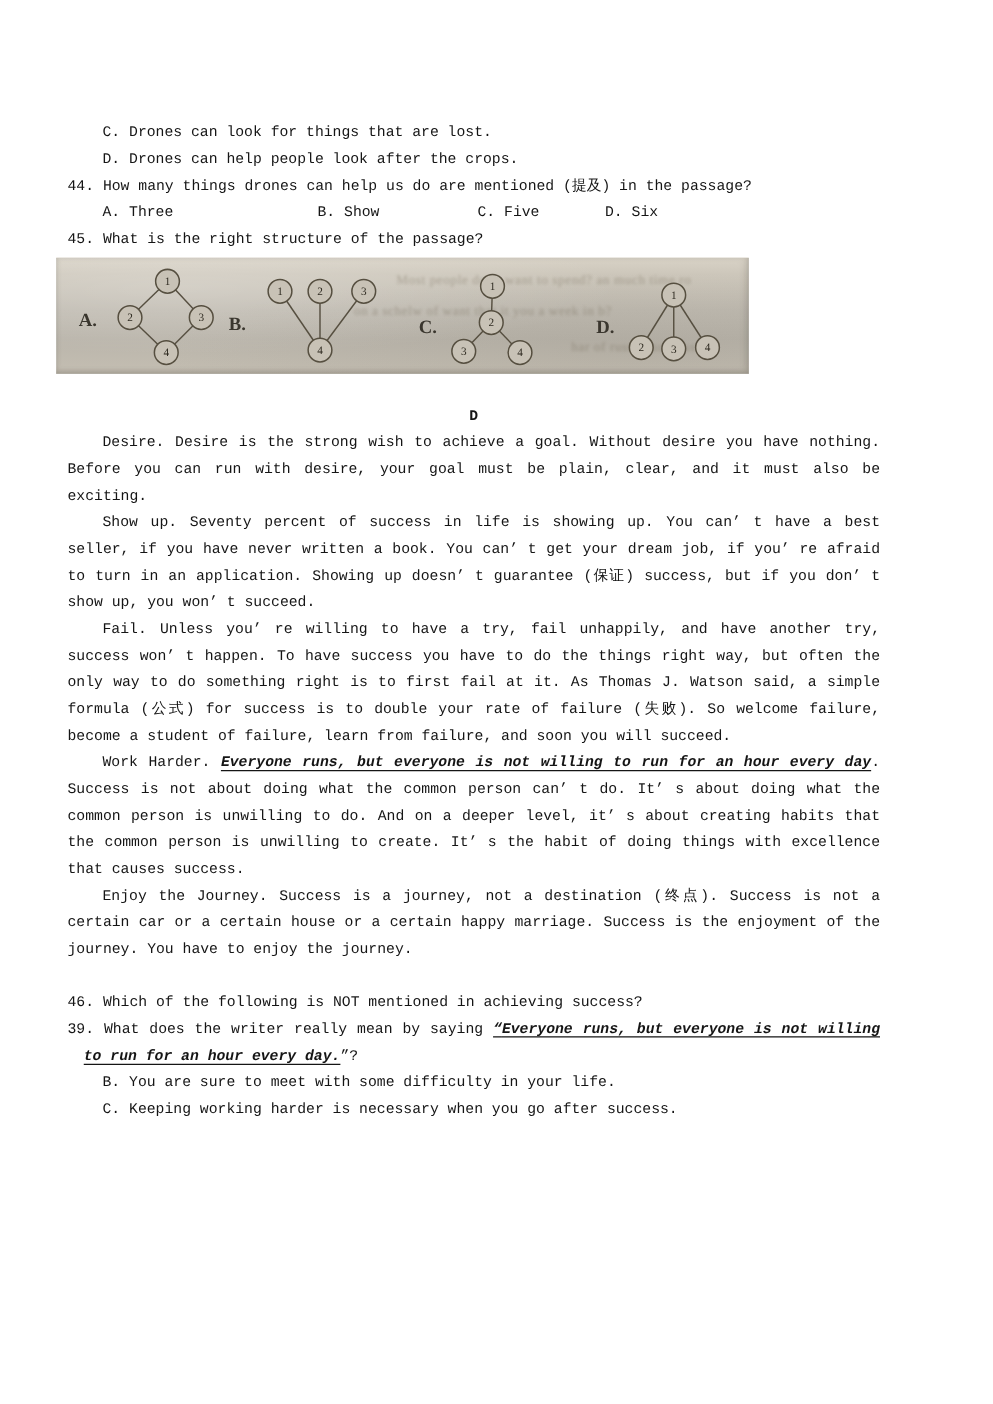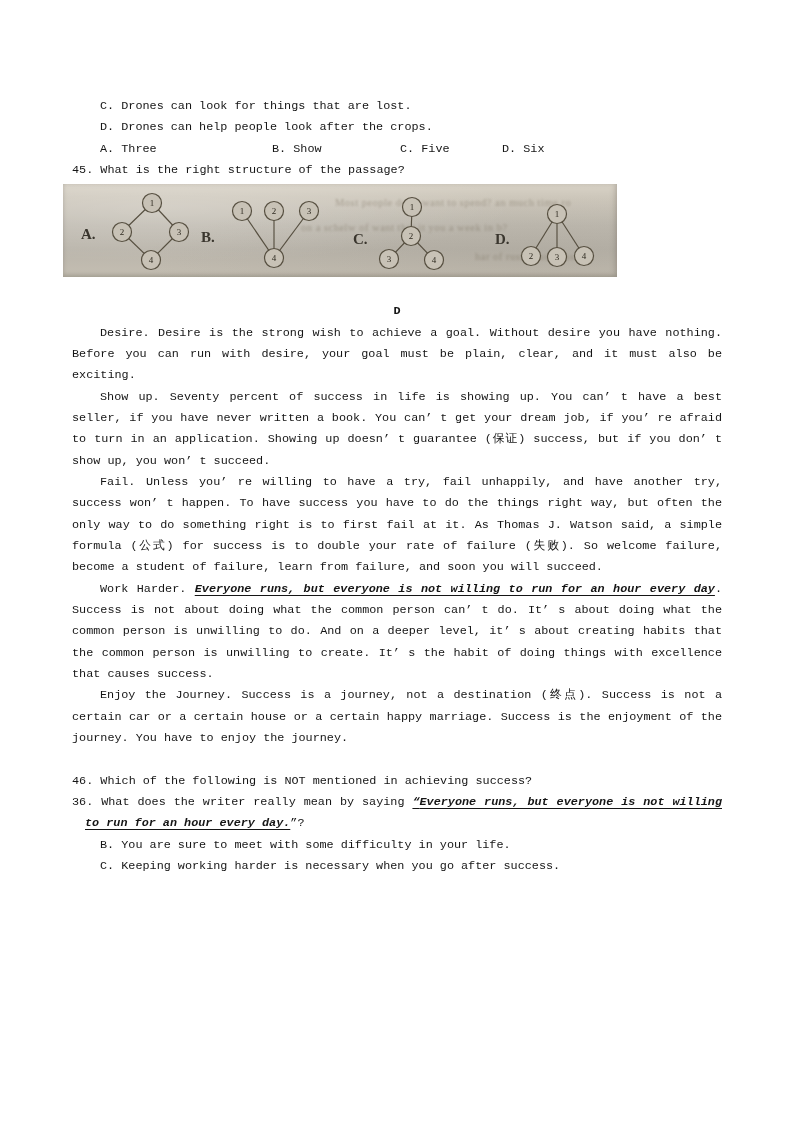--- a/index.html
+++ b/index.html
@@ -1,21 +1,21 @@
 <!DOCTYPE html>
 <html><head>
 <meta charset="utf-8">
 <style>
   html,body{margin:0;padding:0;}
   body{
     width:794px;height:1123px;background:#ffffff;position:relative;overflow:hidden;
     font-family:"Liberation Mono","DejaVu Sans Mono",monospace;
     font-size:11.8px;color:#151515;
   }
-  .content{position:absolute;left:72px;top:96px;width:650px;line-height:21.33px;}
+  .content{position:absolute;left:54px;top:96px;width:650px;line-height:21.33px;}
   .line{white-space:nowrap;}
   .opt-line{padding-left:28px;}
   .optrow{position:relative;height:21.33px;font-family:Liberation Mono, monospace;}
   .optrow span{position:absolute;top:0;white-space:nowrap;}
   .para{text-align:justify;text-indent:28px;margin:0;}
   .stem{text-align:justify;}
   .hang{padding-left:13px;text-indent:-13px;}
   .hl{font-weight:bold;text-decoration:underline;text-underline-offset:3px;font-style:italic;}
   .passage-title{text-align:center;font-weight:bold;margin-top:24px;}
   .gap{height:21.33px;}
@@ -40,20 +40,21 @@
   .diag-label{font-family:"Liberation Serif",serif;font-size:15px;font-weight:bold;fill:#3a362e;}
 </style>
 </head>
 <body>
 
 <div class="content">
 
   <div class="line opt-line">C. Drones can look for things that are lost.</div>
   <div class="line opt-line">D. Drones can help people look after the crops.</div>
 
+  <div class="line">44. How many things drones can help us do are mentioned (提及) in the passage?</div>
   <div class="optrow">
     <span style="left:28px">A. Three</span>
     <span style="left:200px">B. Show</span>
     <span style="left:328px">C. Five</span>
     <span style="left:430px">D. Six</span>
   </div>
 
   <div class="line">45. What is the right structure of the passage?</div>
 
   <div class="photo">
@@ -123,18 +124,18 @@
   <p class="para">Desire. Desire is the strong wish to achieve a goal. Without desire you have nothing. Before you can run with desire, your goal must be plain, clear, and it must also be exciting.</p>
   <p class="para">Show up. Seventy percent of success in life is showing up. You can’ t have a best seller, if you have never written a book. You can’ t get your dream job, if you’ re afraid to turn in an application. Showing up doesn’ t guarantee (保证) success, but if you don’ t show up, you won’ t succeed.</p>
   <p class="para">Fail. Unless you’ re willing to have a try, fail unhappily, and have another try, success won’ t happen. To have success you have to do the things right way, but often the only way to do something right is to first fail at it. As Thomas J. Watson said, a simple formula (公式) for success is to double your rate of failure (失败). So welcome failure, become a student of failure, learn from failure, and soon you will succeed.</p>
   <p class="para"><span>Work Harder. </span><span class="hl">Everyone runs, but everyone is not willing to run for an hour every day</span><span>. Success is not about doing what the common person can’ t do. It’ s about doing what the common person is unwilling to do. And on a deeper level, it’ s about creating habits that the common person is unwilling to create. It’ s the habit of doing things with excellence that causes success.</span></p>
   <p class="para">Enjoy the Journey. Success is a journey, not a destination (终点). Success is not a certain car or a certain house or a certain happy marriage. Success is the enjoyment of the journey. You have to enjoy the journey.</p>
 
   <div class="gap"></div>
 
   <div class="line">46. Which of the following is NOT mentioned in achieving success?</div>
 
-  <div class="stem hang"><span>36. What does the writer really mean by saying </span><span class="hl">“</span><span class="hl">Everyone runs, but everyone is not willing to run for an hour every day.</span><span>”?</span></div>
+  <div class="stem hang"><span>39. What does the writer really mean by saying </span><span class="hl">“</span><span class="hl">Everyone runs, but everyone is not willing to run for an hour every day.</span><span>”?</span></div>
 
   <div class="line opt-line">B. You are sure to meet with some difficulty in your life.</div>
   <div class="line opt-line">C. Keeping working harder is necessary when you go after success.</div>
 
 </div>
 
 </body></html>

